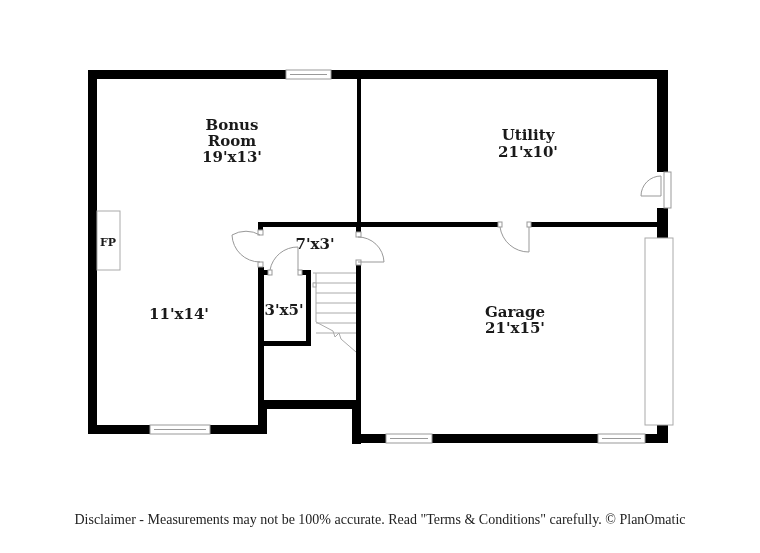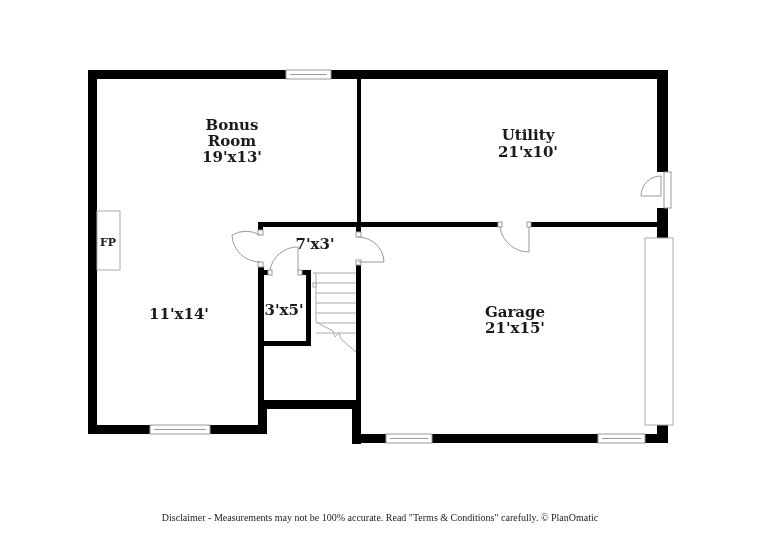--- a/index.html
+++ b/index.html
@@ -9,21 +9,21 @@
       font-family: "DejaVu Serif", "Liberation Serif", serif;
       font-weight: bold;
       fill: #1a1a1a;
       text-anchor: middle;
     }
     .disclaimer {
       position: absolute;
       left: 0; width: 760px; top: 512px;
       text-align: center;
       font-family: "Liberation Serif", "DejaVu Serif", serif;
-      font-size: 10px;
+      font-size: 14px;
       color: #222;
     }
   </style>
 </head>
 <body>
 
 <svg id="plan" viewBox="0 0 760 553" xmlns="http://www.w3.org/2000/svg">
 
   <g fill="#000">
 

